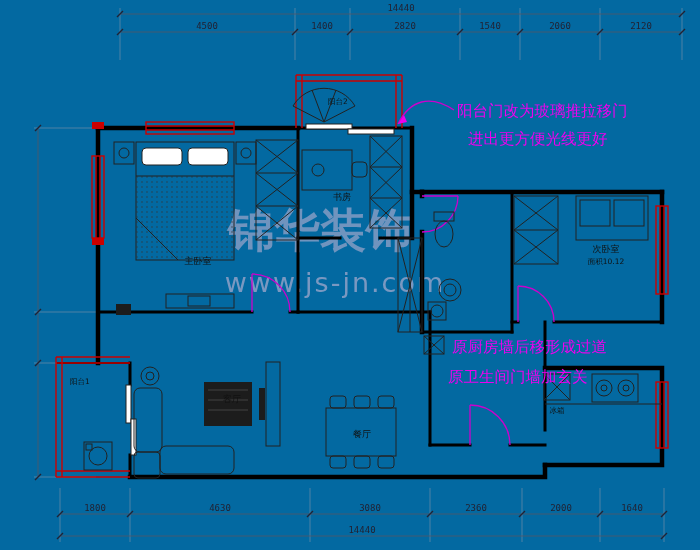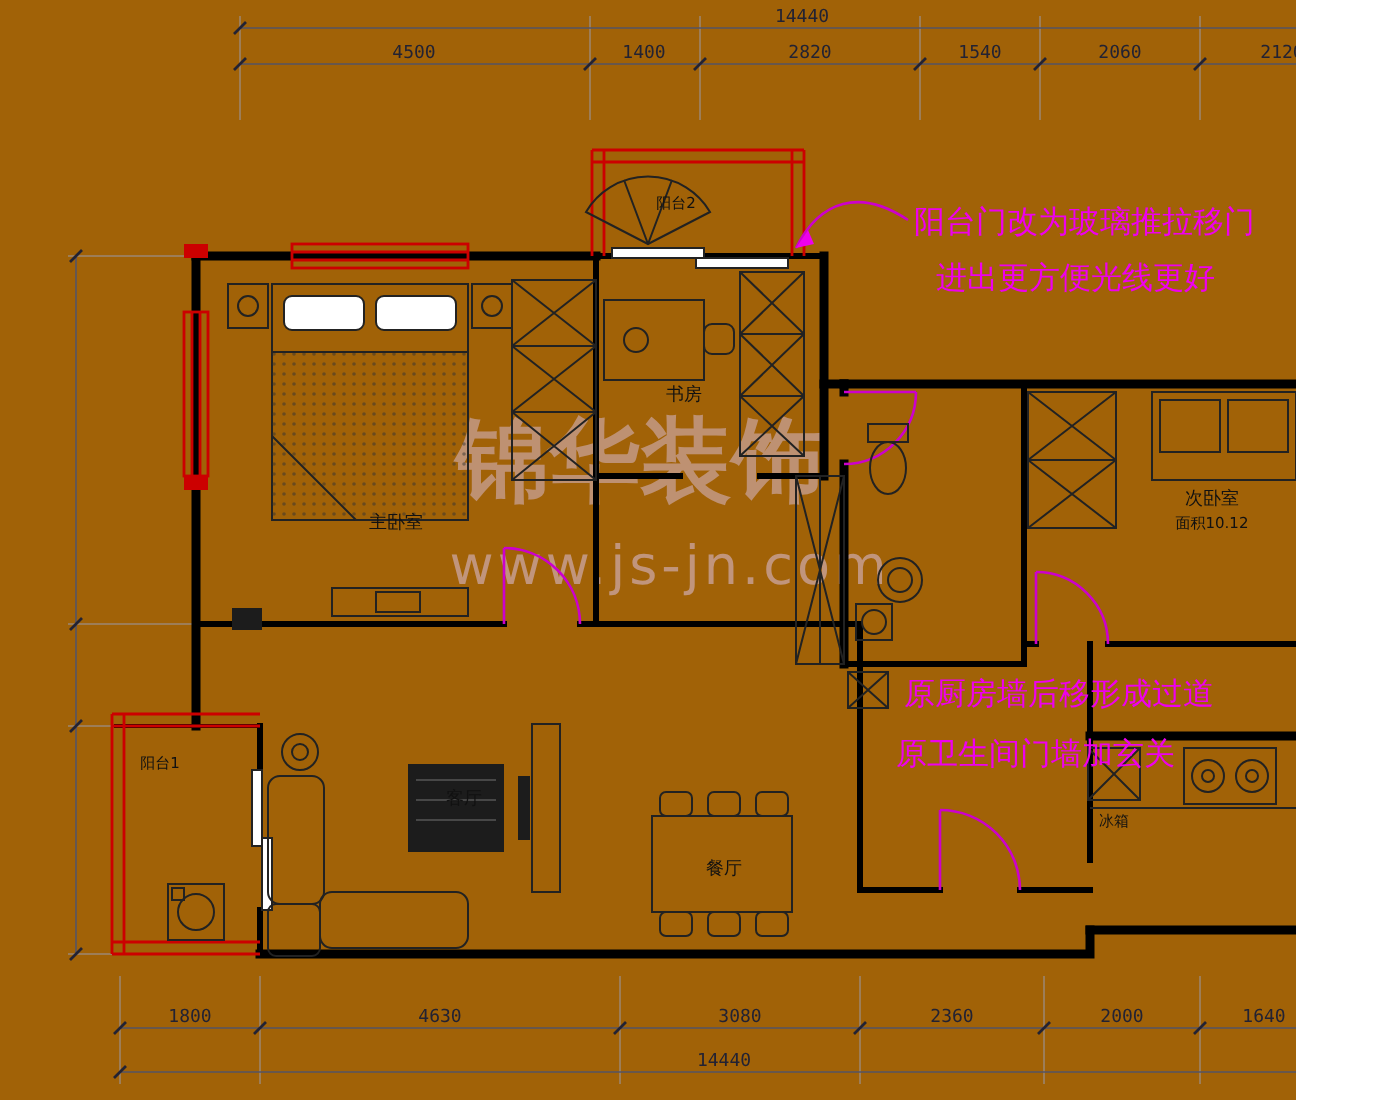--- a/index.html
+++ b/index.html
@@ -1,16 +1,16 @@
 <!DOCTYPE html>
 <html style="--c-wall: #000000; --c-win: #cc0000; --c-door: #cc00cc; --c-ann: #ee00ee; --c-wm: #dcc0dc; --c-dim: #223344;"><head>
 <meta charset="utf-8">
 <style>
   html,body{margin:0;padding:0;background:#fff;}
-  .canvas{position:relative;width:648px;height:550px;background:#a16207;overflow:hidden;}
+  .canvas{position:relative;width:700px;height:550px;background:#0369a1;overflow:hidden;}
   svg text{font-family:"DejaVu Sans","Liberation Sans",sans-serif;}
   .dimtext{font-size:9px;fill:#223;text-anchor:middle;font-family:"DejaVu Sans Mono","Liberation Mono",monospace;}
   .roomlabel{font-size:9px;fill:#111;text-anchor:middle;}
   .roomlabel.small{font-size:7.5px;}
   .ann{font-size:15.5px;fill:var(--c-ann,#ee00ee);}
   .wm1{font-size:46px;font-weight:bold;fill:var(--c-wm,#dcc0dc);opacity:.5;text-anchor:middle;}
   .wm2{font-size:27px;fill:var(--c-wm,#dcc0dc);opacity:.55;text-anchor:middle;letter-spacing:2px;}
   .wall4{stroke:var(--c-wall,#000);stroke-width:4.5;fill:none;stroke-linecap:square;}
   .wall3{stroke:var(--c-wall,#000);stroke-width:3;fill:none;stroke-linecap:square;}
   .wall2{stroke:var(--c-wall,#000);stroke-width:2;fill:none;stroke-linecap:square;}

